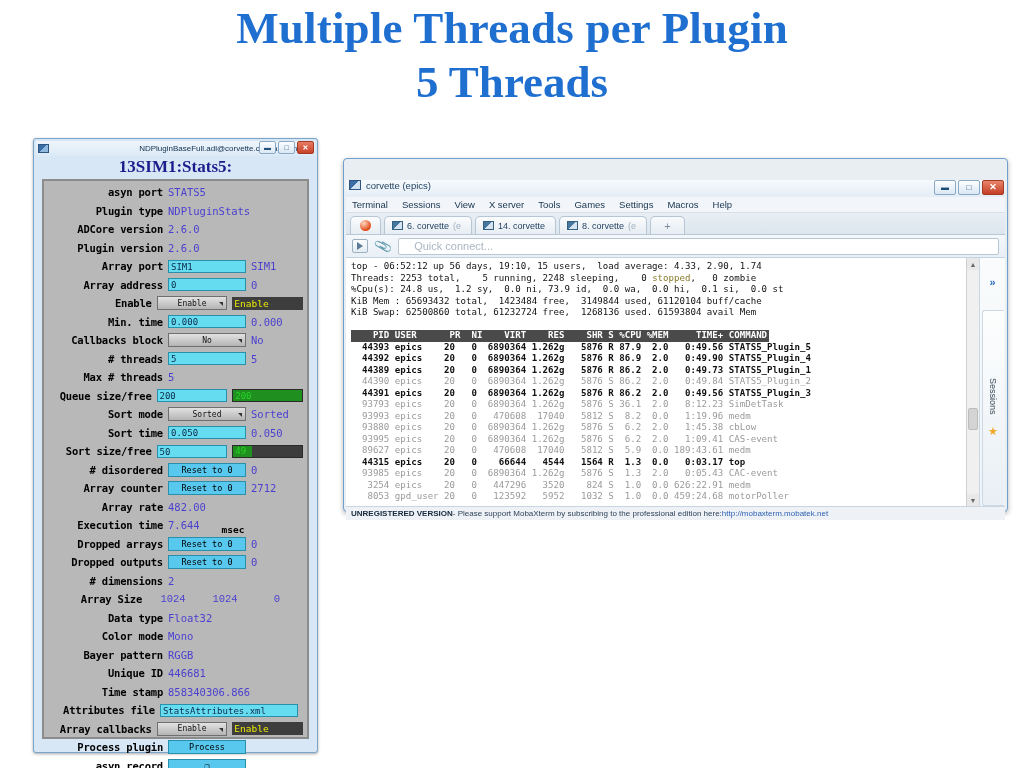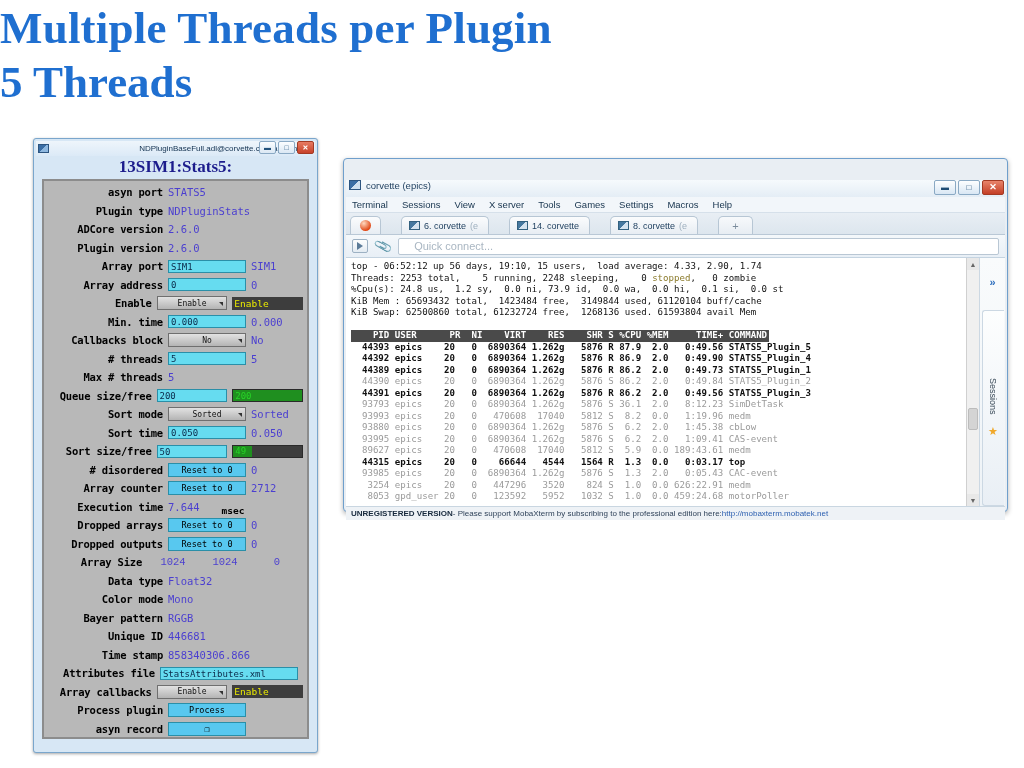--- a/index.html
+++ b/index.html
@@ -7,20 +7,21 @@
     margin: 0; padding: 0;
     width: 1024px; height: 768px;
     background: #ffffff;
     font-family: "Liberation Sans", sans-serif;
     overflow: hidden;
   }
 
   
   #slide-title {
     width: 1024px;
+    text-align: center;
     padding-top: 6px;
     font-family: "Liberation Serif", serif;
     font-weight: bold;
     color: #1f6fd0;
     line-height: 1.02;
   }
   #slide-title .line1 { font-size: 45px; display: block; letter-spacing: .2px; }
   #slide-title .line2 { font-size: 45px; display: block; margin-top: 8px; }
 
   
@@ -207,21 +208,21 @@
     background: linear-gradient(#e8eef4,#dde6ee);
     padding-left: 4px; position: relative;
     border-bottom: 1px solid #b9c8d6;
   }
   .tab {
     height: 18px; display: flex; align-items: center; gap: 4px;
     padding: 0 10px 0 7px;
     background: linear-gradient(#fbfcfd,#e7edf3);
     border: 1px solid #b7c6d4; border-bottom: none;
     border-radius: 5px 5px 0 0;
-    margin-right: 20px;
+    margin-right: 3px;
     font-size: 9px; color: #1b3c5c;
     max-width: 104px; overflow: hidden; white-space: nowrap;
   }
   .tab .tico {
     width: 11px; height: 9px; flex: 0 0 auto;
     background: linear-gradient(135deg,#46789f 45%, #d4e3ef 45%);
     border: 1px solid #33617f;
   }
   .tab.home { padding: 0 9px; }
   .tab .home-ico {
@@ -425,33 +426,41 @@
         <div class="mlabel"># disordered</div>
         <div class="mbtn">Reset to 0</div>
         <div class="mval">0</div>
       </div>
       <div class="mrow">
         <div class="mlabel">Array counter</div>
         <div class="mbtn">Reset to 0</div>
         <div class="mval">2712</div>
       </div>
       <div class="mrow">
+        <div class="mlabel">Array rate</div>
+        <div class="mval">482.00</div>
+      </div>
+      <div class="mrow">
         <div class="mlabel">Execution time</div>
         <div class="mval">7.644</div>
         <div class="munit">msec</div>
       </div>
       <div class="mrow">
         <div class="mlabel">Dropped arrays</div>
         <div class="mbtn">Reset to 0</div>
         <div class="mval">0</div>
       </div>
       <div class="mrow">
         <div class="mlabel">Dropped outputs</div>
         <div class="mbtn">Reset to 0</div>
         <div class="mval">0</div>
+      </div>
+      <div class="mrow">
+        <div class="mlabel"># dimensions</div>
+        <div class="mval">2</div>
       </div>
       <div class="mrow">
         <div class="mlabel">Array Size</div>
         <div class="msize">
           <div class="c">1024</div>
           <div class="c">1024</div>
           <div class="c">0</div>
         </div>
       </div>
       <div class="mrow">

